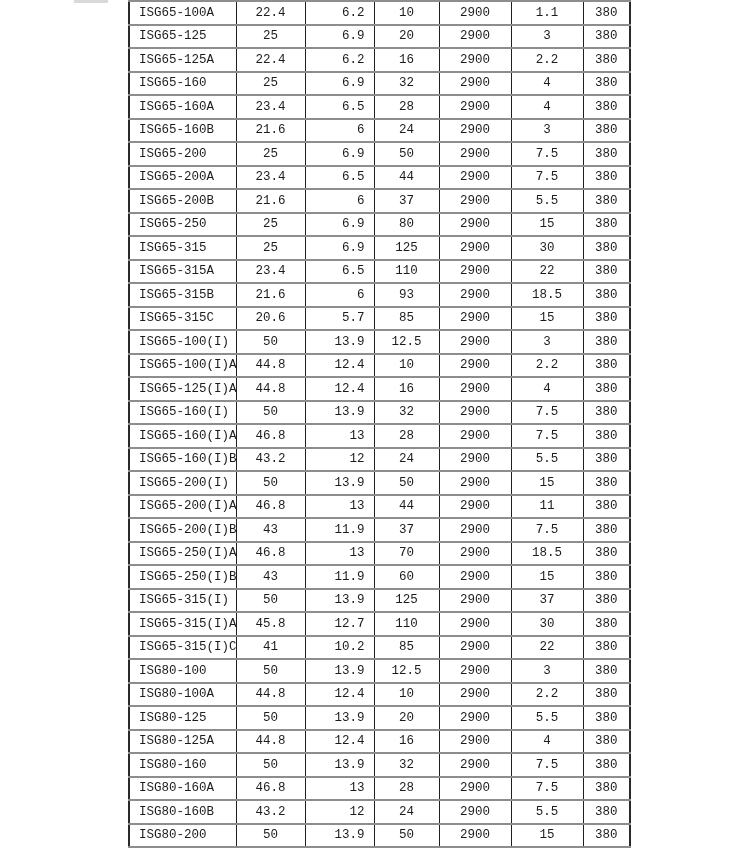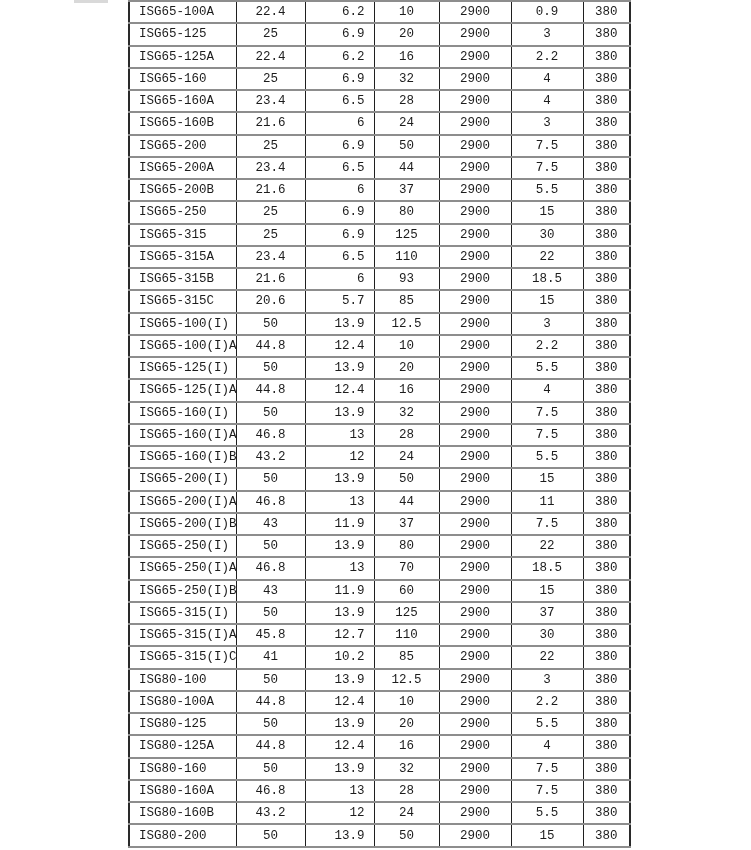--- a/index.html
+++ b/index.html
@@ -65,21 +65,21 @@
         <col class="w5">
         <col class="w6">
     </colgroup>
     <tbody>
         <tr>
           <td class="c0">ISG65-100A</td>
           <td class="c1">22.4</td>
           <td class="c2">6.2</td>
           <td class="c3">10</td>
           <td class="c4">2900</td>
-          <td class="c5">0.9</td>
+          <td class="c5">1.1</td>
           <td class="c6">380</td>
         </tr>
         <tr>
           <td class="c0">ISG65-125</td>
           <td class="c1">25</td>
           <td class="c2">6.9</td>
           <td class="c3">20</td>
           <td class="c4">2900</td>
           <td class="c5">3</td>
           <td class="c6">380</td>
@@ -204,29 +204,20 @@
         <tr>
           <td class="c0">ISG65-100(I)A</td>
           <td class="c1">44.8</td>
           <td class="c2">12.4</td>
           <td class="c3">10</td>
           <td class="c4">2900</td>
           <td class="c5">2.2</td>
           <td class="c6">380</td>
         </tr>
         <tr>
-          <td class="c0">ISG65-125(I)</td>
-          <td class="c1">50</td>
-          <td class="c2">13.9</td>
-          <td class="c3">20</td>
-          <td class="c4">2900</td>
-          <td class="c5">5.5</td>
-          <td class="c6">380</td>
-        </tr>
-        <tr>
           <td class="c0">ISG65-125(I)A</td>
           <td class="c1">44.8</td>
           <td class="c2">12.4</td>
           <td class="c3">16</td>
           <td class="c4">2900</td>
           <td class="c5">4</td>
           <td class="c6">380</td>
         </tr>
         <tr>
           <td class="c0">ISG65-160(I)</td>
@@ -273,29 +264,20 @@
           <td class="c5">11</td>
           <td class="c6">380</td>
         </tr>
         <tr>
           <td class="c0">ISG65-200(I)B</td>
           <td class="c1">43</td>
           <td class="c2">11.9</td>
           <td class="c3">37</td>
           <td class="c4">2900</td>
           <td class="c5">7.5</td>
-          <td class="c6">380</td>
-        </tr>
-        <tr>
-          <td class="c0">ISG65-250(I)</td>
-          <td class="c1">50</td>
-          <td class="c2">13.9</td>
-          <td class="c3">80</td>
-          <td class="c4">2900</td>
-          <td class="c5">22</td>
           <td class="c6">380</td>
         </tr>
         <tr>
           <td class="c0">ISG65-250(I)A</td>
           <td class="c1">46.8</td>
           <td class="c2">13</td>
           <td class="c3">70</td>
           <td class="c4">2900</td>
           <td class="c5">18.5</td>
           <td class="c6">380</td>

